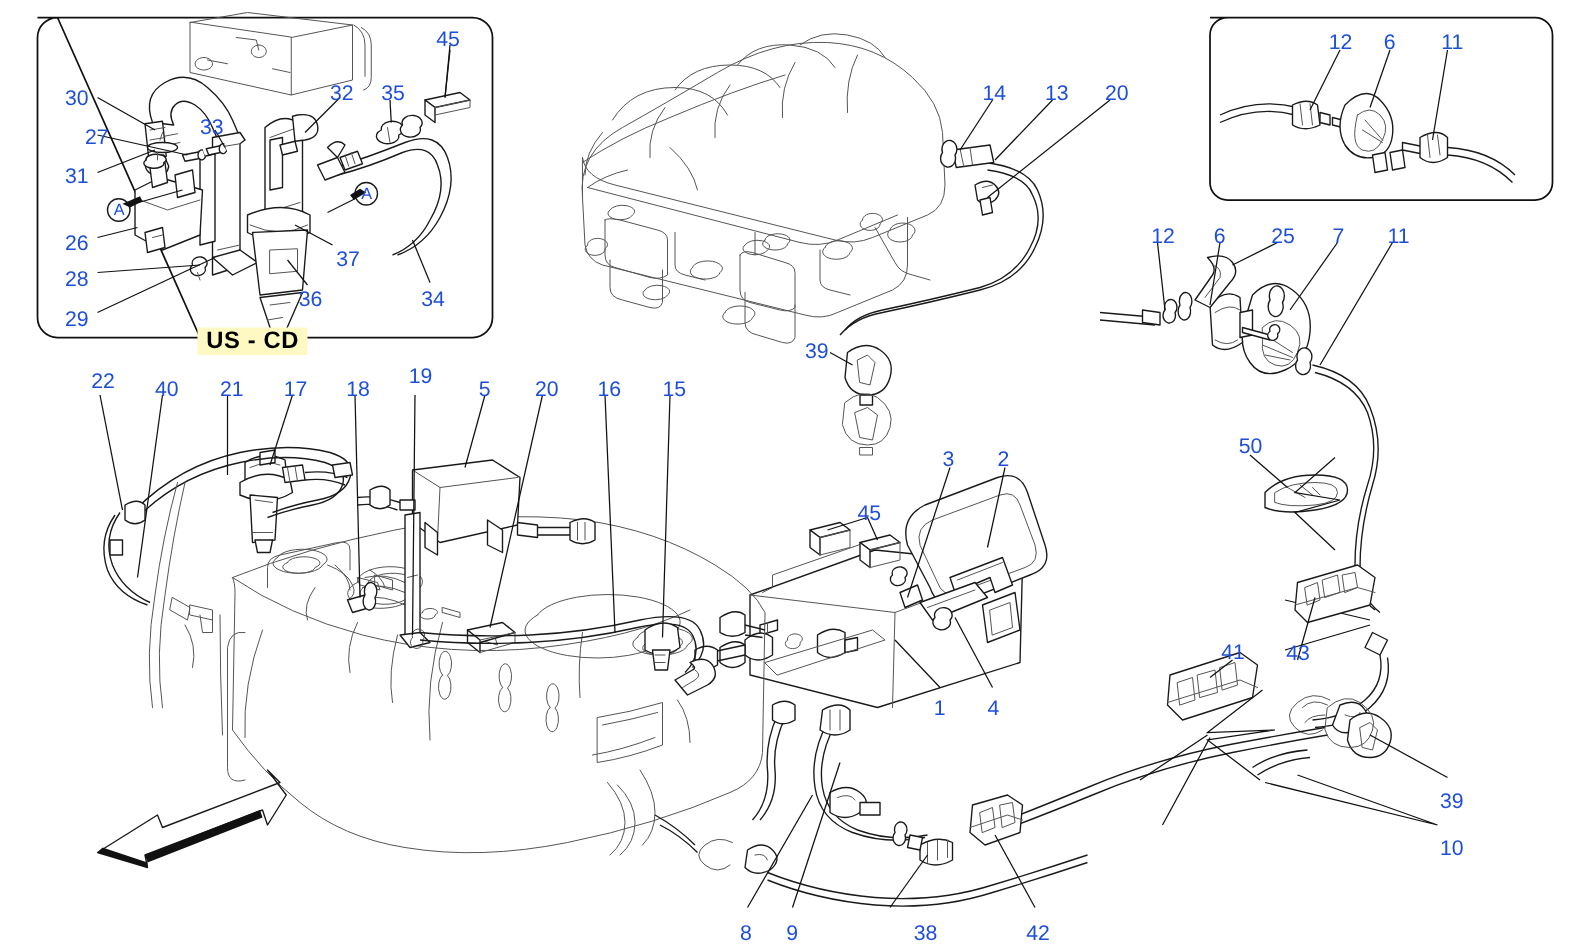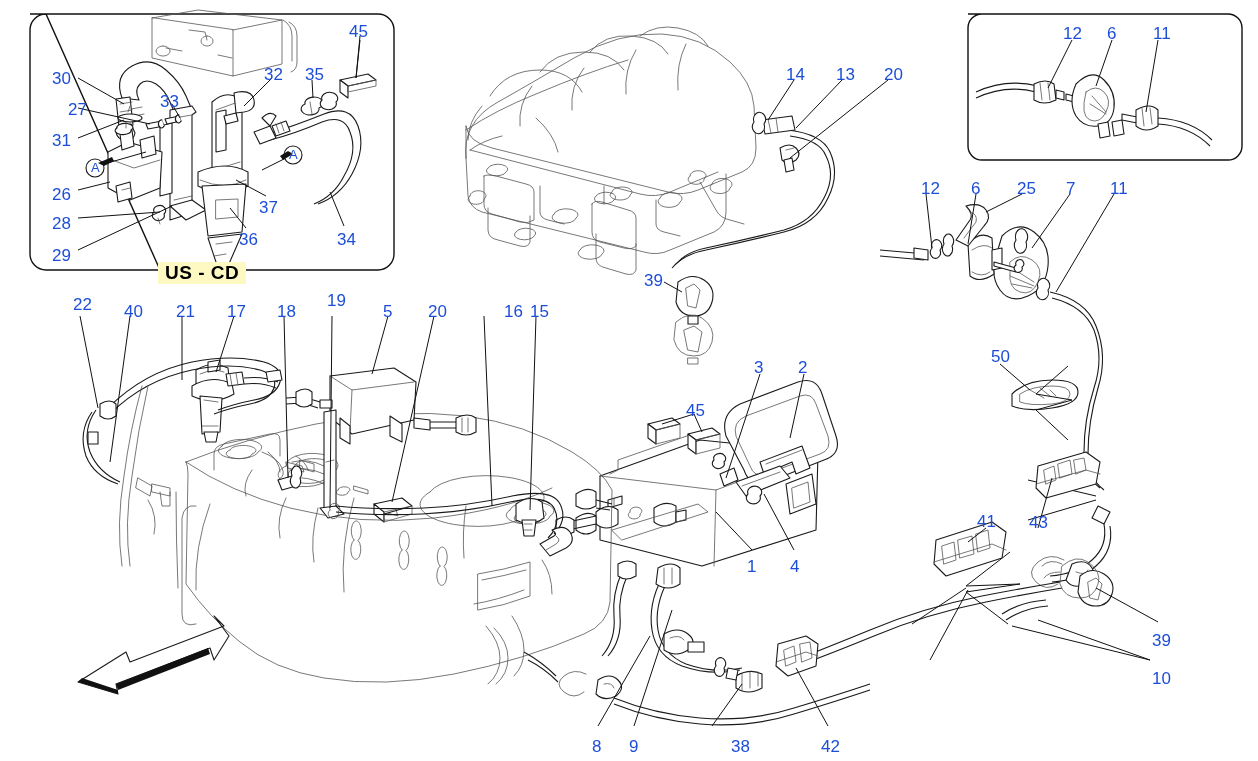--- a/index.html
+++ b/index.html
@@ -538,21 +538,21 @@
 
 <span class="lbl" style="left:52px;top:70px;">30</span>
 <span class="lbl" style="left:44px;top:101px;margin-left:24px;">27</span>
 <span class="lbl" style="left:52px;top:132px;">31</span>
 <span class="lbl" style="left:52px;top:186px;">26</span>
 <span class="lbl" style="left:52px;top:215px;">28</span>
 <span class="lbl" style="left:52px;top:247px;">29</span>
 <span class="lbl" style="left:160px;top:93px;">33</span>
 <span class="lbl" style="left:264px;top:66px;">32</span>
 <span class="lbl" style="left:305px;top:66px;">35</span>
-<span class="lbl" style="left:259px;top:199px;">37</span>
+<span class="lbl" style="left:269px;top:199px;">37</span>
 <span class="lbl" style="left:239px;top:231px;">36</span>
 <span class="lbl" style="left:337px;top:231px;">34</span>
 
 <span class="caption" style="left:158px;top:262px;">US - CD</span>
 
 <span class="lbl amark" style="left:91px;top:161px;">A</span>
 <span class="lbl amark" style="left:289px;top:148px;">A</span>
 
 <span class="lbl" style="left:1063px;top:25px;">12</span>
 <span class="lbl" style="left:1107px;top:25px;">6</span>
@@ -570,21 +570,21 @@
 <span class="lbl" style="left:644px;top:272px;">39</span>
 <span class="lbl" style="left:991px;top:348px;">50</span>
 <span class="lbl" style="left:73px;top:296px;">22</span>
 <span class="lbl" style="left:124px;top:303px;">40</span>
 <span class="lbl" style="left:176px;top:303px;">21</span>
 <span class="lbl" style="left:227px;top:303px;">17</span>
 <span class="lbl" style="left:277px;top:303px;">18</span>
 <span class="lbl" style="left:327px;top:292px;">19</span>
 <span class="lbl" style="left:383px;top:303px;">5</span>
 <span class="lbl" style="left:428px;top:303px;">20</span>
-<span class="lbl" style="left:478px;top:303px;margin-left:26px;">16</span>
+<span class="lbl" style="left:478px;top:303px;">16</span>
 <span class="lbl" style="left:530px;top:303px;">15</span>
 <span class="lbl" style="left:754px;top:359px;">3</span>
 <span class="lbl" style="left:798px;top:359px;">2</span>
 <span class="lbl" style="left:686px;top:402px;">45</span>
 <span class="lbl" style="left:747px;top:558px;">1</span>
 <span class="lbl" style="left:790px;top:558px;">4</span>
 <span class="lbl" style="left:1029px;top:514px;">43</span>
 <span class="lbl" style="left:977px;top:513px;">41</span>
 <span class="lbl" style="left:1152px;top:632px;">39</span>
 <span class="lbl" style="left:1152px;top:670px;">10</span>

